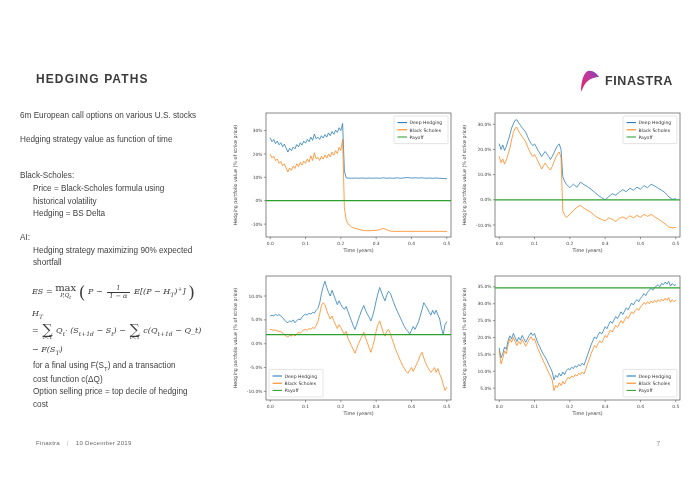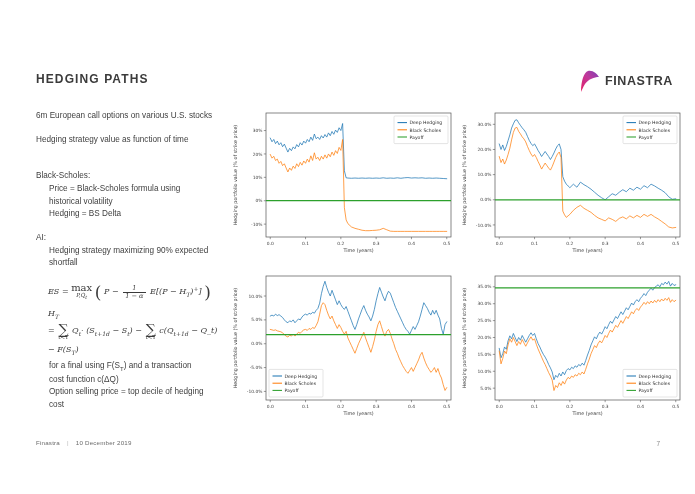--- a/index.html
+++ b/index.html
@@ -23,21 +23,21 @@
     position:absolute;right:22px;top:68px;
     display:flex;align-items:center;gap:3px;
   }
   .logo-mark{width:26px;height:26px;position:relative;}
   .logo-word{
     font-size:12.5px;font-weight:bold;letter-spacing:.6px;color:#3b3b3b;
   }
 
   
   .body-col{
-    position:absolute;left:36px;top:110px;width:190px;
+    position:absolute;left:20px;top:110px;width:190px;
     font-size:8.2px;line-height:1.55;color:#3f3f3f;
   }
   .para{margin:0 0 11px 0;}
   .para.tight{margin-bottom:9px;}
   .indent{padding-left:13px;}
   .formula{
     font-family:"DejaVu Serif", serif;
     font-style:italic;
     font-size:8px;
     margin:3px 0 3px 12px;

